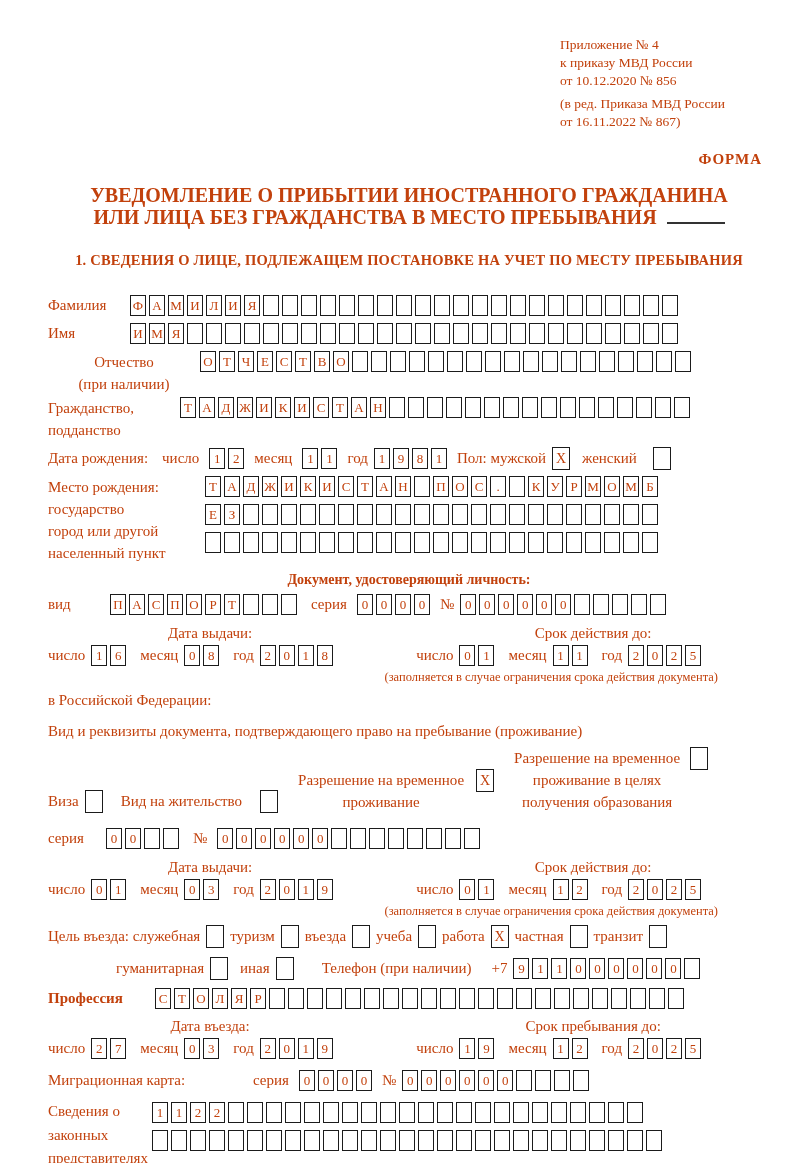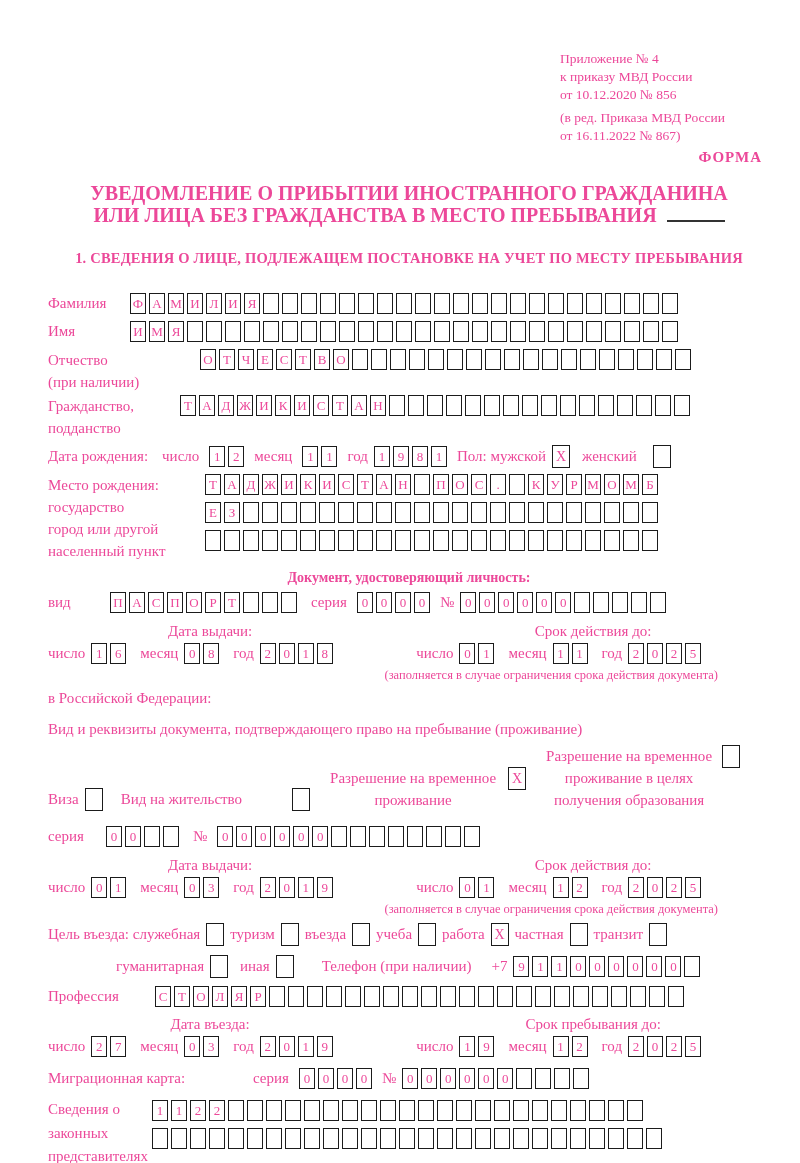--- a/index.html
+++ b/index.html
@@ -1,44 +1,44 @@
 <!DOCTYPE html>
 <html><head>
 <meta charset="utf-8">
 <style>
   * { margin:0; padding:0; box-sizing:border-box; }
   html,body { background:#888; }
   .page {
     width:800px; height:1163px; margin:0 auto; background:#ffffff;
-    font-family:"Liberation Serif", serif; color:#ec4899;
-    padding:50px 30px 10px 48px; overflow:hidden; position:relative;
+    font-family:"Liberation Serif", serif; color:#c2410c;
+    padding:36px 30px 10px 48px; overflow:hidden; position:relative;
   }
   .appendix { margin-left:512px; font-size:13.5px; line-height:18px; }
   .appendix .rev { margin-top:5px; }
-  .forma { text-align:right; padding-right:8px; font-weight:bold; font-size:15px; margin-top:4px; letter-spacing:1px; }
+  .forma { text-align:right; padding-right:8px; font-weight:bold; font-size:15px; margin-top:20px; letter-spacing:1px; }
   .title { text-align:center; font-weight:bold; font-size:20px; line-height:22px; margin-top:16px; }
   .title .uline { display:inline-block; width:58px; border-bottom:2.5px solid #333; height:12px; margin-left:10px; }
   .sect { text-align:center; font-weight:bold; font-size:14.5px; margin-top:24px; letter-spacing:0.2px; }
 
   .row { display:flex; align-items:flex-start; margin-top:7px; }
   .lbl { font-size:15px; line-height:21px; flex:none; }
   .lbl div { line-height:22px; }
   .cells { display:inline-flex; gap:3px; flex:none; }
   .cell {
     width:16px; height:21px; border:1.6px solid #1b1b1b; flex:none;
     display:inline-flex; align-items:center; justify-content:center;
     font-size:13px; line-height:1; background:#fff;
   }
   .checkbox {
     width:18px; height:23px; border:1.6px solid #1b1b1b; flex:none;
     display:inline-flex; align-items:center; justify-content:center;
     font-size:14px; margin:0 6px; background:#fff;
   }
   .txt { font-size:15px; line-height:23px; }
-  .w90 { width:82px; } .w152 { width:152px; } .w132 { width:132px; } .w157 { width:157px; } .w107 { width:107px; }
+  .w90 { width:82px; } .w152 { width:152px;text-align:center; } .w132 { width:132px; } .w157 { width:157px; } .w107 { width:107px;font-weight:bold; }
   .heading-c { text-align:center; font-weight:bold; font-size:14px; margin-top:8px; }
 
   .date-pair { display:flex; margin-top:8px; }
   .dg { display:flex; flex-direction:column; }
   .dg-l { width:330px; }
   .dg-r { width:360px; margin-left:44px; }
   .date-title { text-align:center; font-size:15px; line-height:19px; }
   .date-cells { display:flex; align-items:center; margin-top:2px; }
   .dlabel { font-size:15px; margin-right:6px; }
   .ml { margin-left:14px; }
@@ -423,21 +423,21 @@
   <div class="note">(заполняется в случае ограничения срока действия документа)</div>
 
   <div class="txt" style="margin-top:4px;">в Российской Федерации:</div>
   <div class="txt" style="margin-top:8px;">Вид и реквизиты документа, подтверждающего право на пребывание (проживание)</div>
 
   <div class="res-opts">
     <div class="opt">
       <span class="olbl">Виза</span>
       <span class="checkbox"></span>
     </div>
-    <div class="opt" style="margin-left:12px;gap:32px;">
+    <div class="opt" style="margin-left:12px;">
       <span class="olbl">Вид на жительство</span>
       <span class="checkbox" style="margin-left:18px;"></span>
     </div>
     <div class="opt" style="margin-left:14px;">
       <span class="olbl center">
         <div>Разрешение на временное</div>
         <div>проживание</div>
       </span>
       <span class="checkbox" style="margin-left:12px;">X</span>
     </div>

